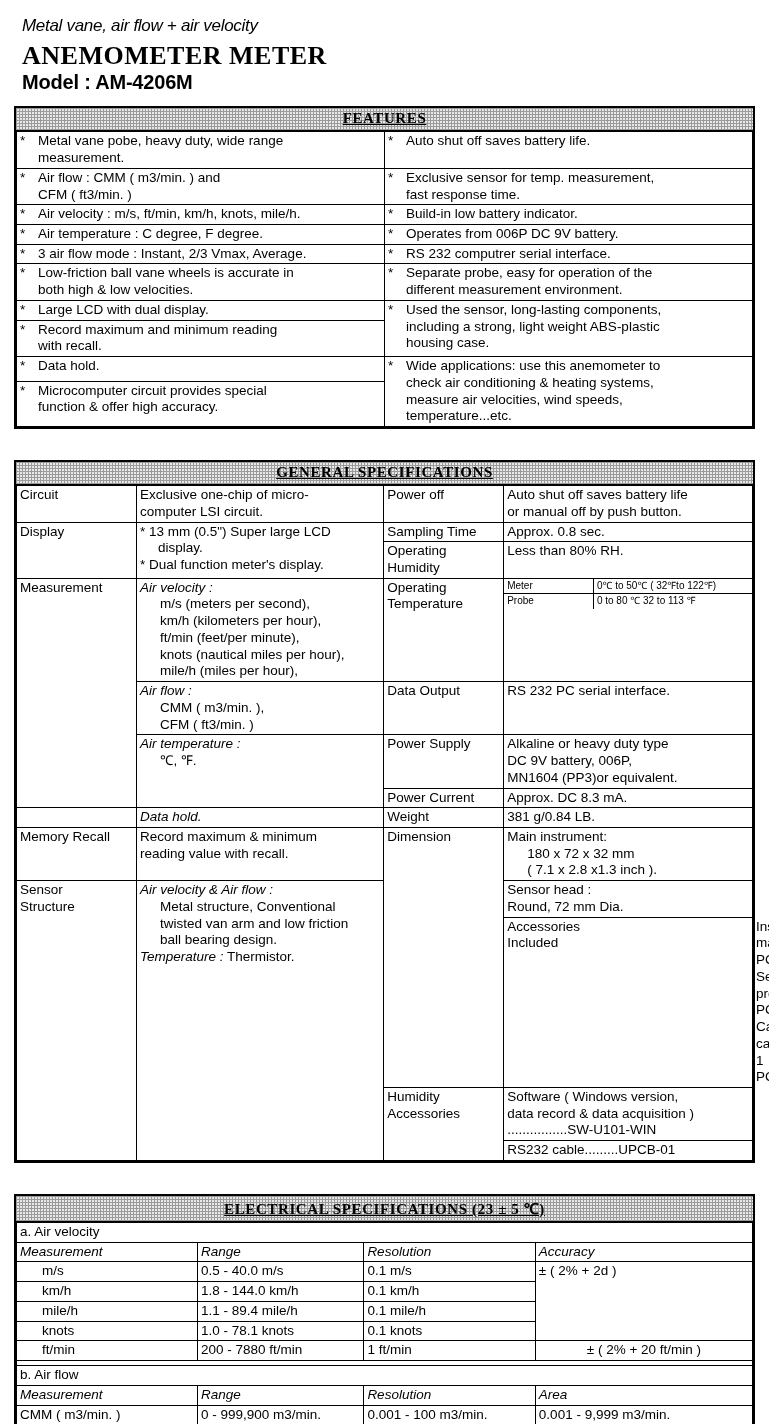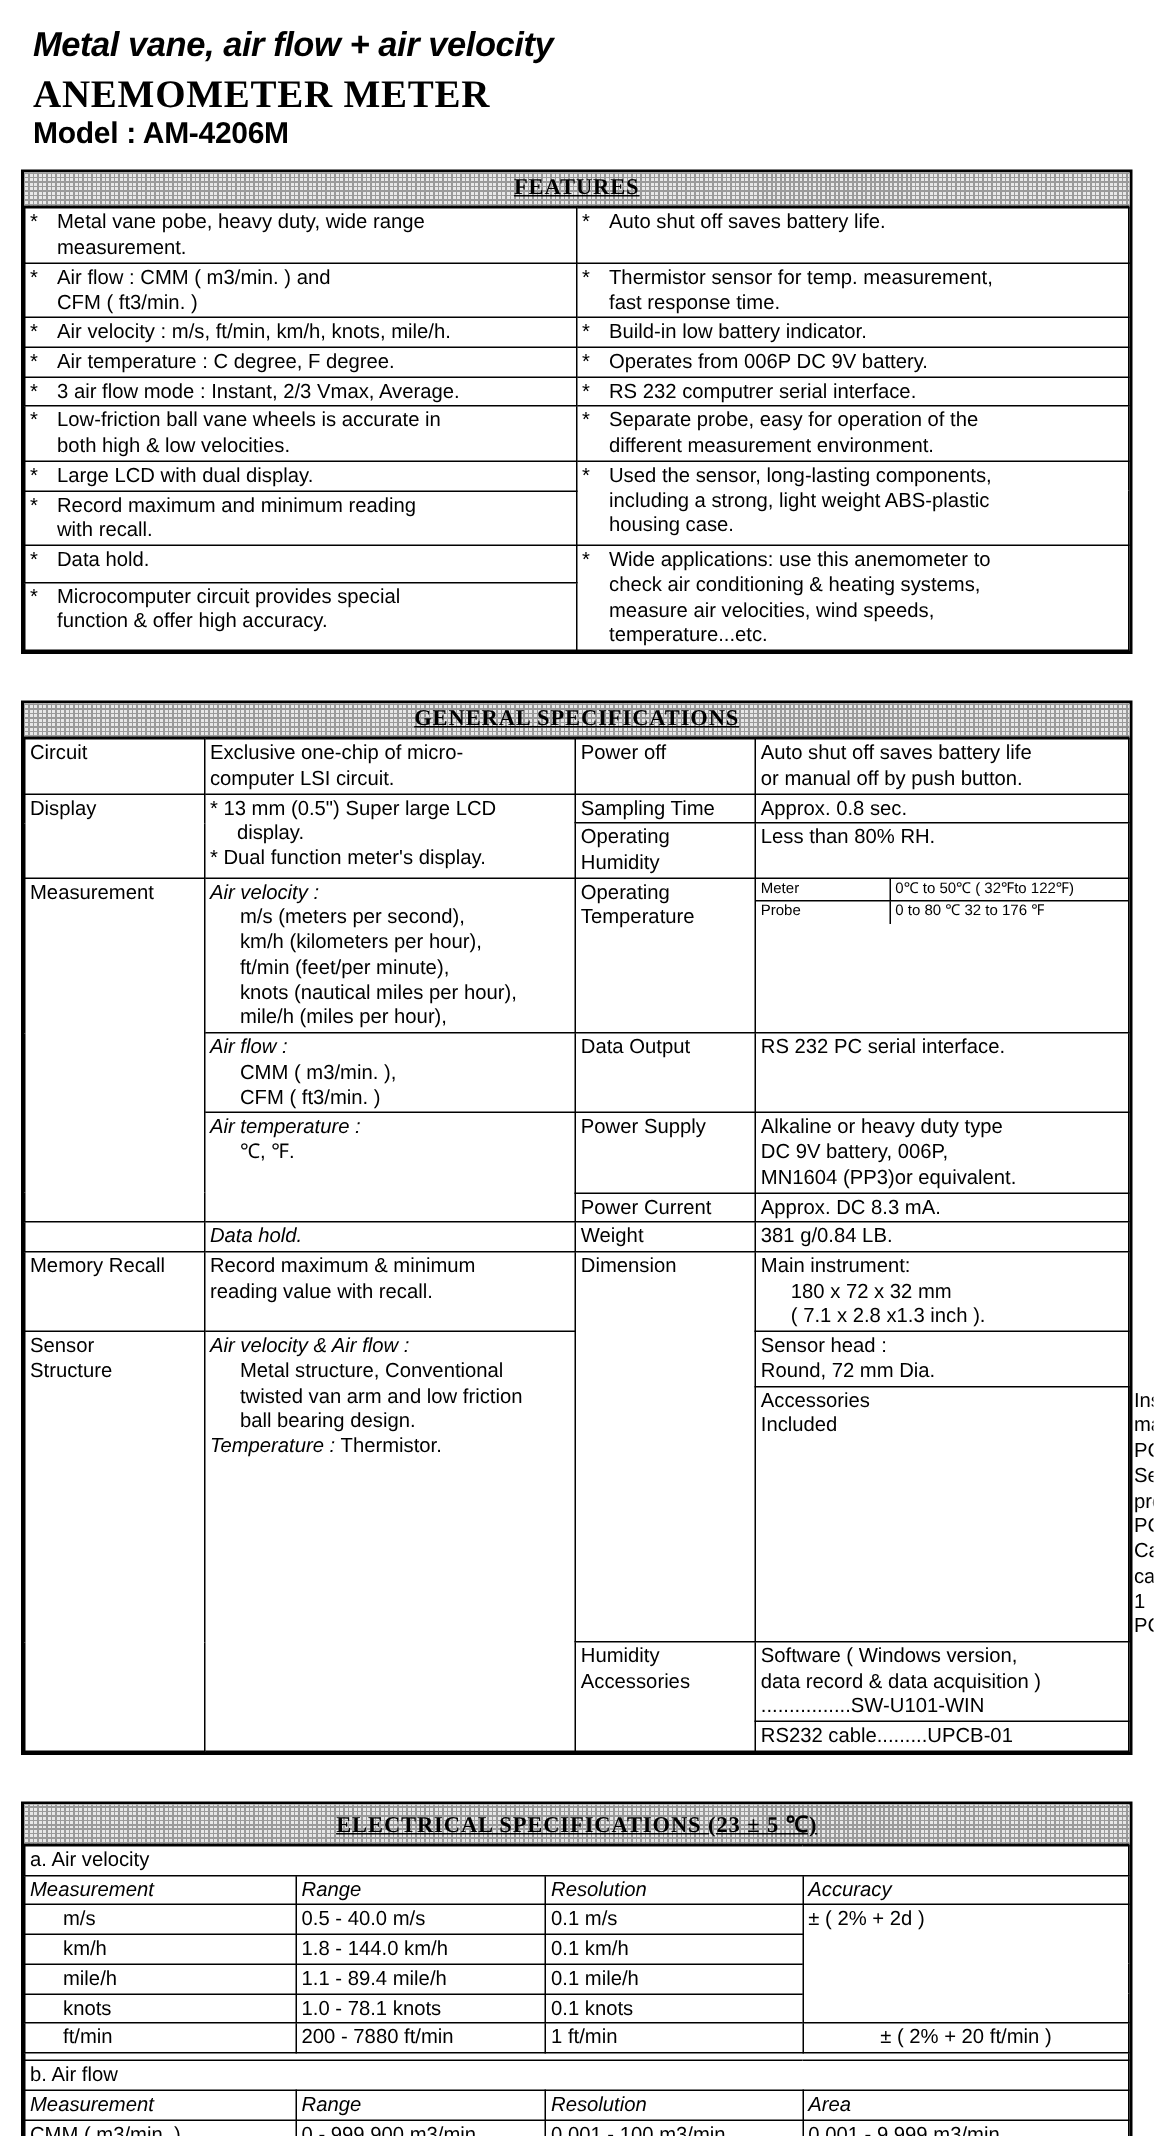--- a/index.html
+++ b/index.html
@@ -11,22 +11,22 @@
     width: 769px;
     font-family: "Liberation Sans", sans-serif;
     color: #000000;
   }
   .page { width: 769px; padding: 0 14px; }
 
   
   .hdr { padding-top: 16px; }
   .hdr-sub {
     font-style: italic;
-    font-weight: bold;
-    font-size: 23px;
+    font-weight: normal;
+    font-size: 17px;
     letter-spacing: -0.3px;
     margin: 0 0 6px 8px;
   }
   .hdr-title {
     font-family: "Liberation Serif", serif;
     font-weight: bold;
     font-size: 26px;
     letter-spacing: 0.5px;
     margin: 0 0 2px 8px;
     line-height: 1.05;
@@ -157,21 +157,21 @@
               <span class="btext">
                 <span>Air flow : CMM ( m3/min. ) and</span><br>
                 <span>CFM (  ft3/min. )</span>
               </span>
             </div>
           </td>
           <td rowspan="2">
             <div class="bullet-row">
               <span class="star">*</span>
               <span class="btext">
-                <span>Thermistor sensor for temp. measurement,</span><br>
+                <span>Exclusive sensor for temp. measurement,</span><br>
                 <span>fast response time.</span>
               </span>
             </div>
           </td>
         </tr>
         <tr></tr>
         <tr>
           <td>
             <div class="bullet-row">
               <span class="star">*</span>
@@ -360,21 +360,21 @@
                   <col style="width:36%">
                   <col style="width:64%">
                 </colgroup>
               <tbody>
                 <tr>
                   <td>Meter</td>
                   <td class="tsmall">0℃ to 50℃ ( 32℉to 122℉)</td>
                 </tr>
                 <tr>
                   <td>Probe</td>
-                  <td class="tsmall">0  to 80 ℃  32  to 176 ℉</td>
+                  <td class="tsmall">0  to 80 ℃  32  to 113 ℉</td>
                 </tr>
               </tbody>
             </table>
           </td>
         </tr>
 
         <tr>
           <td>
             <span class="ital">Air flow :</span>
             <span class="sub-in">CMM ( m3/min. ),</span>

